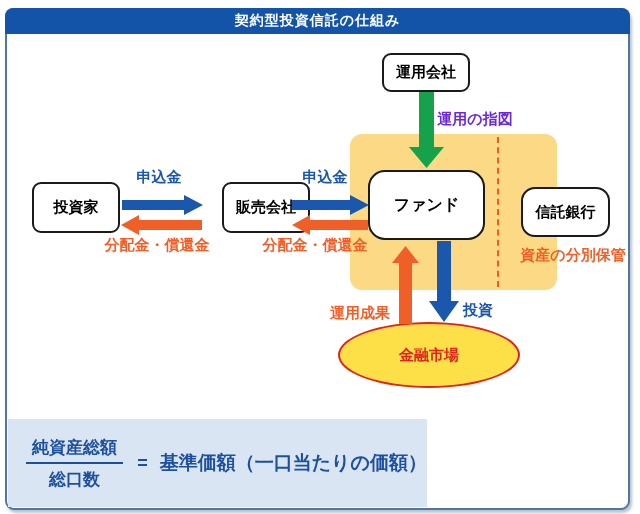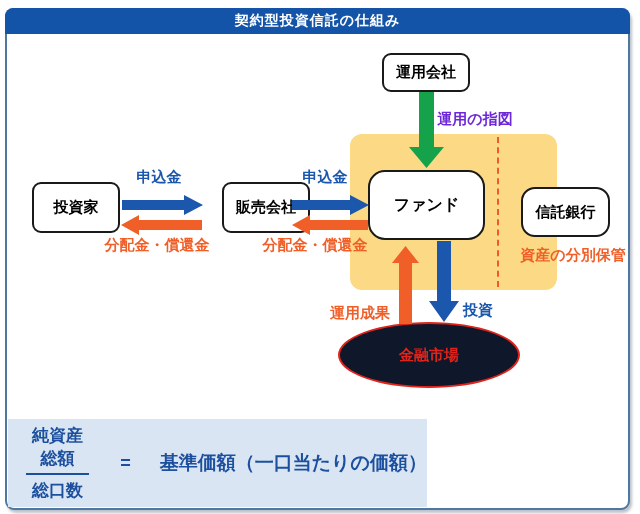--- a/index.html
+++ b/index.html
@@ -36,21 +36,21 @@
     font-size:15px; font-weight:600; color:#000000; white-space:nowrap;
   }
   .n-management { left:382px; top:53px;  width:88px;  height:39px; }
   .n-investor   { left:32px;  top:182px; width:88px;  height:51px; }
   .n-distrib    { left:202px; top:182px; width:88px;  height:51px;margin-left:20px; }
   .n-fund       { left:368px; top:170px; width:117px; height:70px; font-size:16px; border-width:2.5px; border-radius:17px; }
   .n-trustbank  { left:521px; top:187px; width:89px;  height:50px;border-radius:14px; }
 
   .ellipse {
     position:absolute; left:338px; top:322px; width:182px; height:66px;
-    background:#0f172a; border:2.5px solid #e0241c; border-radius:50%;
+    background:#fde047; border:2.5px solid #e0241c; border-radius:50%;
     display:flex; align-items:center; justify-content:center;
     color:#e0241c; font-size:15px; font-weight:600; white-space:nowrap;
   }
 
   
   .lbl { position:absolute; font-size:15px; font-weight:bold; white-space:nowrap; text-align:center; }
   .lbl.blue   { color:#1b57ac; }
   .lbl.orange { color:#f15f28; }
   .lbl.green  { color:#6d28d9; }
   .l-app1   { left:131px; top:168px; width:56px; }
@@ -61,21 +61,21 @@
   .l-cust   { left:516px; top:246px; width:114px; }
   .l-perf   { left:328px; top:304px; width:64px; }
   .l-inv    { left:461px; top:301px; width:34px; }
 
   .arrow-layer { position:absolute; left:0; top:0; width:640px; height:514px; pointer-events:none; }
 
   
   .formula {
     position:absolute; left:8px; top:419px; width:419px; height:88px;
     background:#d9e5f3; color:#1c4f9e; font-weight:bold;
-    display:flex; align-items:center; padding-left:18px;gap:17px;
+    display:flex; align-items:center; padding-left:18px;
   }
   .fraction { width:102px; text-align:center; font-size:17px; }
   .frac-num { padding-bottom:3px; }
   .frac-line { border-top:2.5px solid #1c4f9e; }
   .frac-den { padding-top:4px; }
   .equals { font-size:18px; padding:0 12px 0 14px; }
   .result { font-size:19px; white-space:nowrap; }
 </style>
 </head>
 <body>

